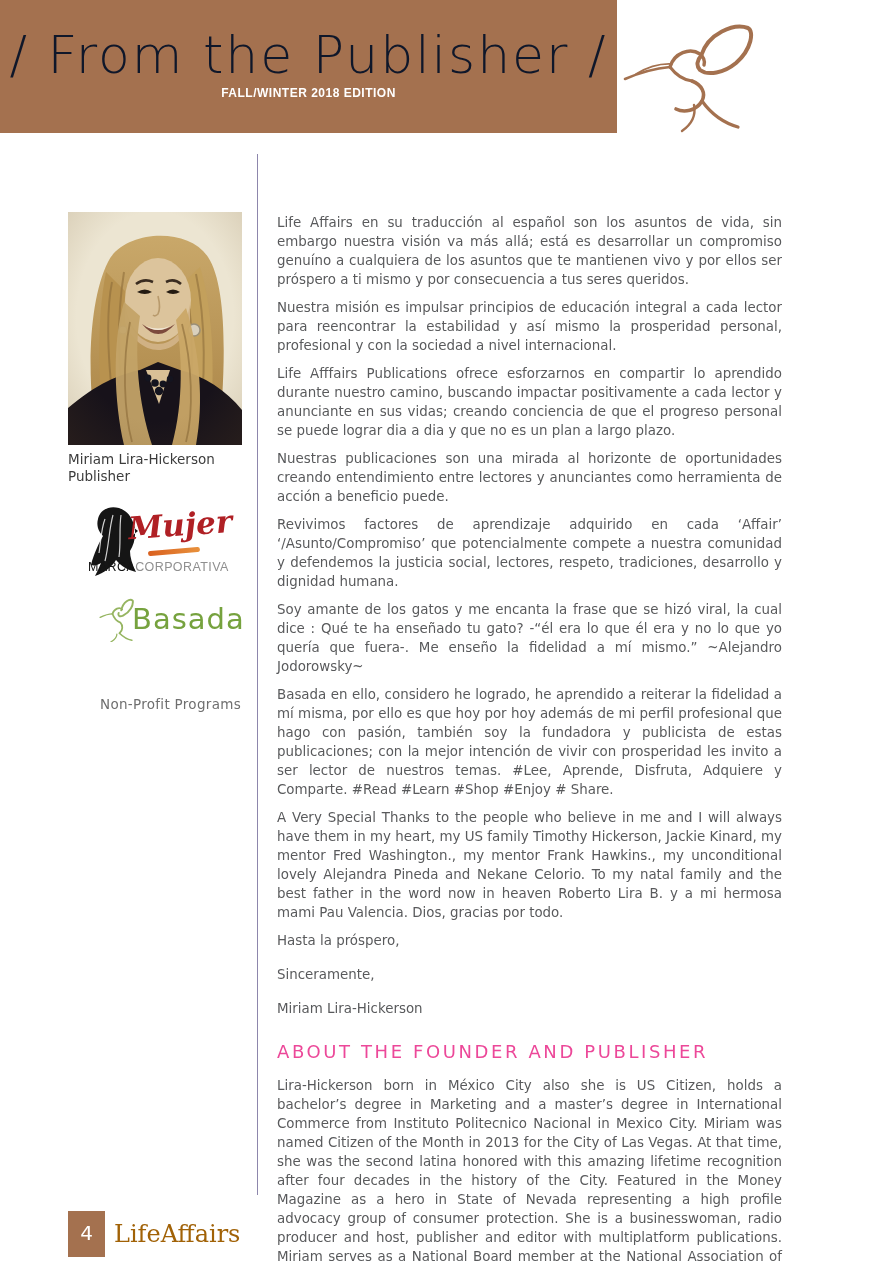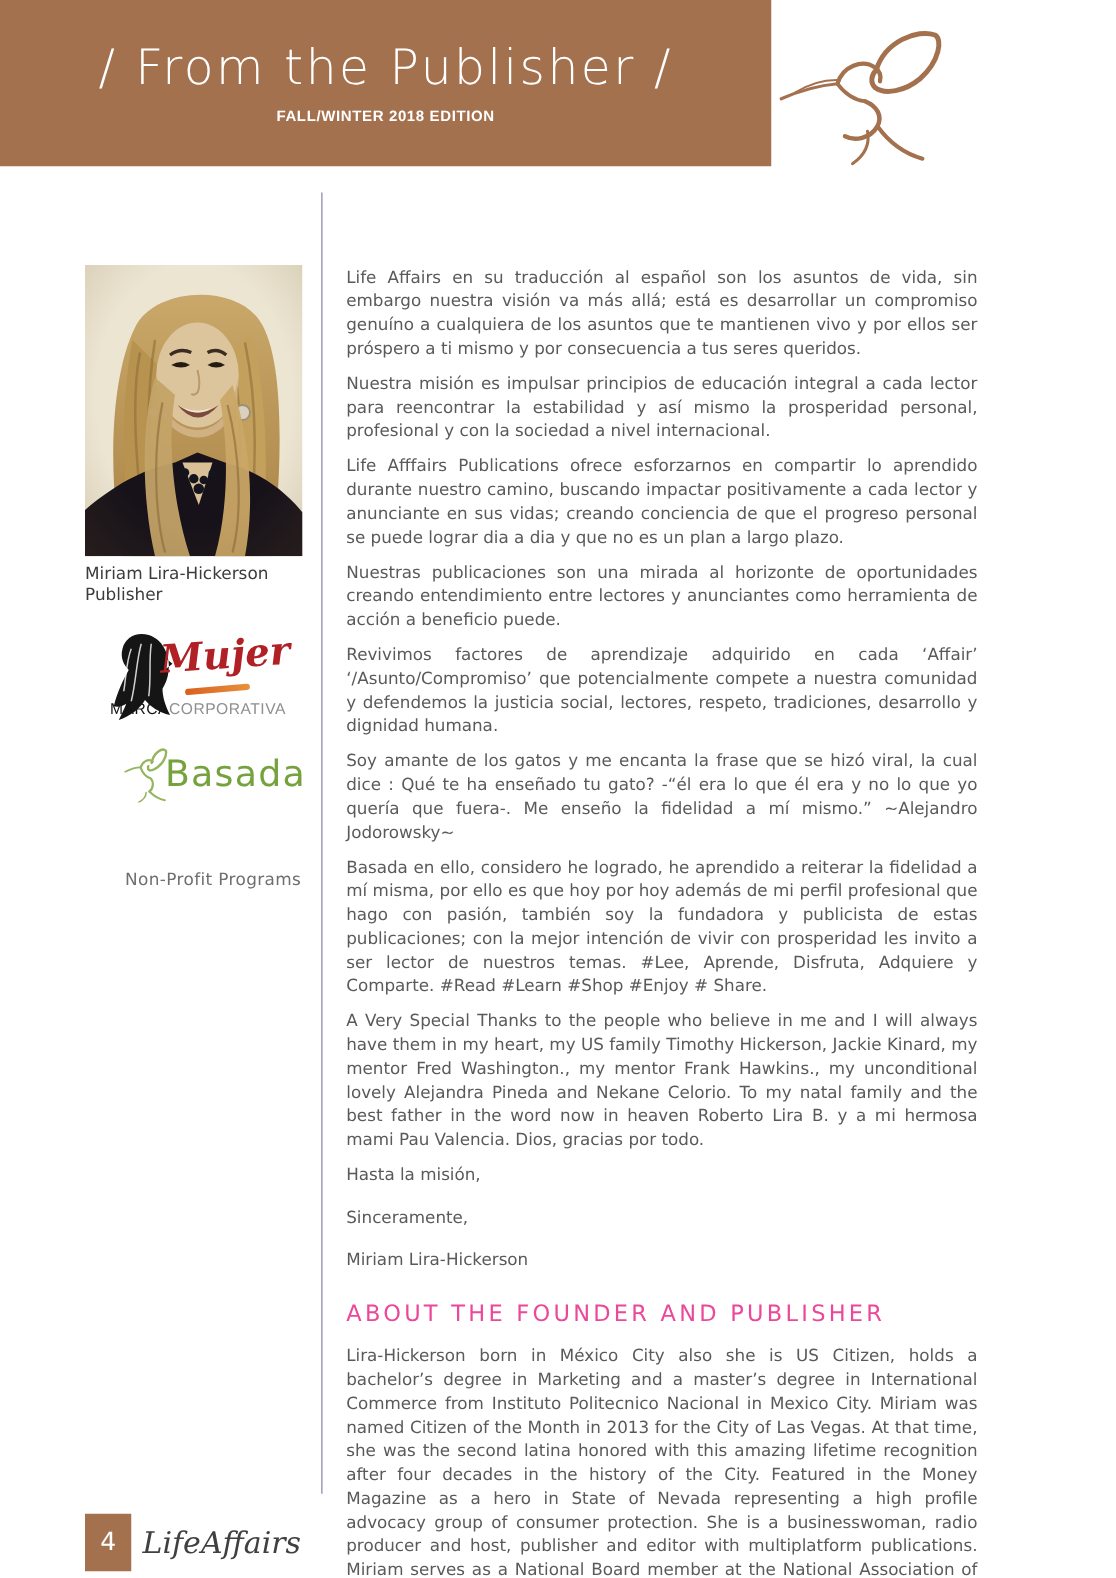--- a/index.html
+++ b/index.html
@@ -7,22 +7,22 @@
     width:893px;height:1262px;position:relative;background:#ffffff;
     font-family:"Liberation Sans",sans-serif;overflow:hidden;
     -webkit-font-smoothing:antialiased;
   }
   
   .banner{
     position:absolute;left:0;top:0;width:617px;height:133px;
     background:#a4714f;color:#f8efe6;text-align:center;
   }
   .banner-title{
-    margin-top:30px;font-size:39px;font-weight:100;letter-spacing:2px;
-    font-family:"DejaVu Sans",sans-serif;line-height:50px;color:#ffffff;
+    margin-top:30px;font-size:52px;font-weight:100;letter-spacing:2px;
+    font-family:"DejaVu Sans",sans-serif;line-height:50px;color:#0f172a;
   }
   .banner-edition{
     margin-top:6px;font-size:12px;font-weight:bold;letter-spacing:.5px;
     color:#ffffff;font-family:"Liberation Sans",sans-serif;
   }
   .bird-logo{position:absolute;left:622px;top:22px;width:150px;height:112px;}
   
   .divider{
     position:absolute;left:257px;top:154px;width:1px;height:1041px;
     background:#8d86ac;
@@ -76,21 +76,21 @@
   }
   
   .footer{position:absolute;left:68px;top:1211px;height:46px;}
   .page-square{
     position:absolute;left:0;top:0;width:37px;height:46px;background:#a4714f;
     color:#ffffff;font-size:20px;text-align:center;line-height:44px;
     font-family:"DejaVu Sans",sans-serif;
   }
   .brand{
     position:absolute;left:46px;top:9px;white-space:nowrap;
-    font-family:"DejaVu Serif",serif;font-style:italic;color:#404040;font-size:17px;
+    font-family:"DejaVu Serif",serif;color:#a16207;font-size:17px;
   }
   .brand .cap{font-size:24px;}
   .footer-edition{
     position:absolute;left:126px;top:15px;white-space:nowrap;
     font-size:12.5px;color:#4e4e4e;letter-spacing:.4px;font-family:Liberation Sans, sans-serif;margin-top:43px;
   }
 </style>
 </head>
 <body>
 
@@ -205,21 +205,21 @@
 
 <div class="main-col">
   <p>Life Affairs en su traducción al español son los asuntos de vida, sin embargo nuestra visión va más allá; está es  desarrollar un compromiso genuíno  a cualquiera de los asuntos que te mantienen vivo y por ellos ser próspero a ti mismo y por consecuencia a tus seres queridos.</p>
   <p>Nuestra misión es impulsar principios de educación integral a cada lector para reencontrar la estabilidad y así mismo la prosperidad personal, profesional y con la sociedad a nivel internacional.</p>
   <p>Life Afffairs Publications ofrece esforzarnos en compartir lo aprendido durante nuestro camino, buscando impactar positivamente a cada lector y anunciante en sus vidas; creando conciencia de que el progreso personal se puede lograr dia a dia y que no es un plan a largo plazo.</p>
   <p>Nuestras publicaciones son una mirada al horizonte de oportunidades creando entendimiento entre lectores y anunciantes como herramienta de acción a beneficio puede.</p>
   <p>Revivimos factores de aprendizaje adquirido en cada ‘Affair’ ‘/Asunto/Compromiso’ que potencialmente compete a nuestra comunidad y defendemos la justicia social, lectores, respeto, tradiciones, desarrollo y dignidad humana.</p>
   <p>Soy amante de los gatos y me encanta la frase que se hizó viral, la cual dice : Qué te ha enseñado tu gato?  -“él era lo que él era y no lo que yo quería que fuera-. Me enseño la fidelidad a mí mismo.” ~Alejandro Jodorowsky~</p>
   <p>Basada en ello, considero he logrado, he aprendido a reiterar la fidelidad a mí misma, por ello es que hoy por hoy además de mi perfil profesional que hago con pasión, también soy la fundadora y publicista de estas publicaciones;  con la mejor intención de vivir con prosperidad les invito a ser lector de nuestros temas.  #Lee, Aprende, Disfruta, Adquiere y Comparte. #Read #Learn #Shop #Enjoy # Share.</p>
   <p>A Very Special Thanks to the people who believe in me and I will always have them in my heart, my US family Timothy Hickerson, Jackie Kinard, my mentor Fred Washington., my mentor Frank Hawkins., my unconditional lovely Alejandra Pineda and Nekane Celorio. To my natal family and the best father in the word now in heaven Roberto Lira B. y a mi hermosa mami Pau Valencia.  Dios, gracias por todo.</p>
-  <p class="closing-line"> Hasta la misión,</p>
+  <p class="closing-line"> Hasta la próspero,</p>
   <p class="closing-line">Sinceramente,</p>
   <p class="closing-line">Miriam Lira-Hickerson</p>
   <div class="about-heading">ABOUT THE FOUNDER AND PUBLISHER</div>
   <p>Lira-Hickerson born in México City also she is US Citizen, holds a bachelor’s degree in Marketing and a master’s degree in International Commerce from Instituto Politecnico Nacional in Mexico City. Miriam was named Citizen of the Month in 2013 for the City of Las Vegas. At that time, she was the second latina honored with this amazing lifetime recognition after four decades in the history of the City. Featured in the Money Magazine as a hero in State of Nevada representing a high profile advocacy group of consumer protection. She is a businesswoman, radio producer and host, publisher and editor with multiplatform publications. Miriam serves as a National Board member at the National Association of Hispanic Publications (NAHP) as Region 5 Director.</p>
 
 </div>
 
 <div class="footer">
   <div class="page-square">4</div>
   <div class="brand"><span class="cap">Life</span><span class="cap">Affairs</span></div>

